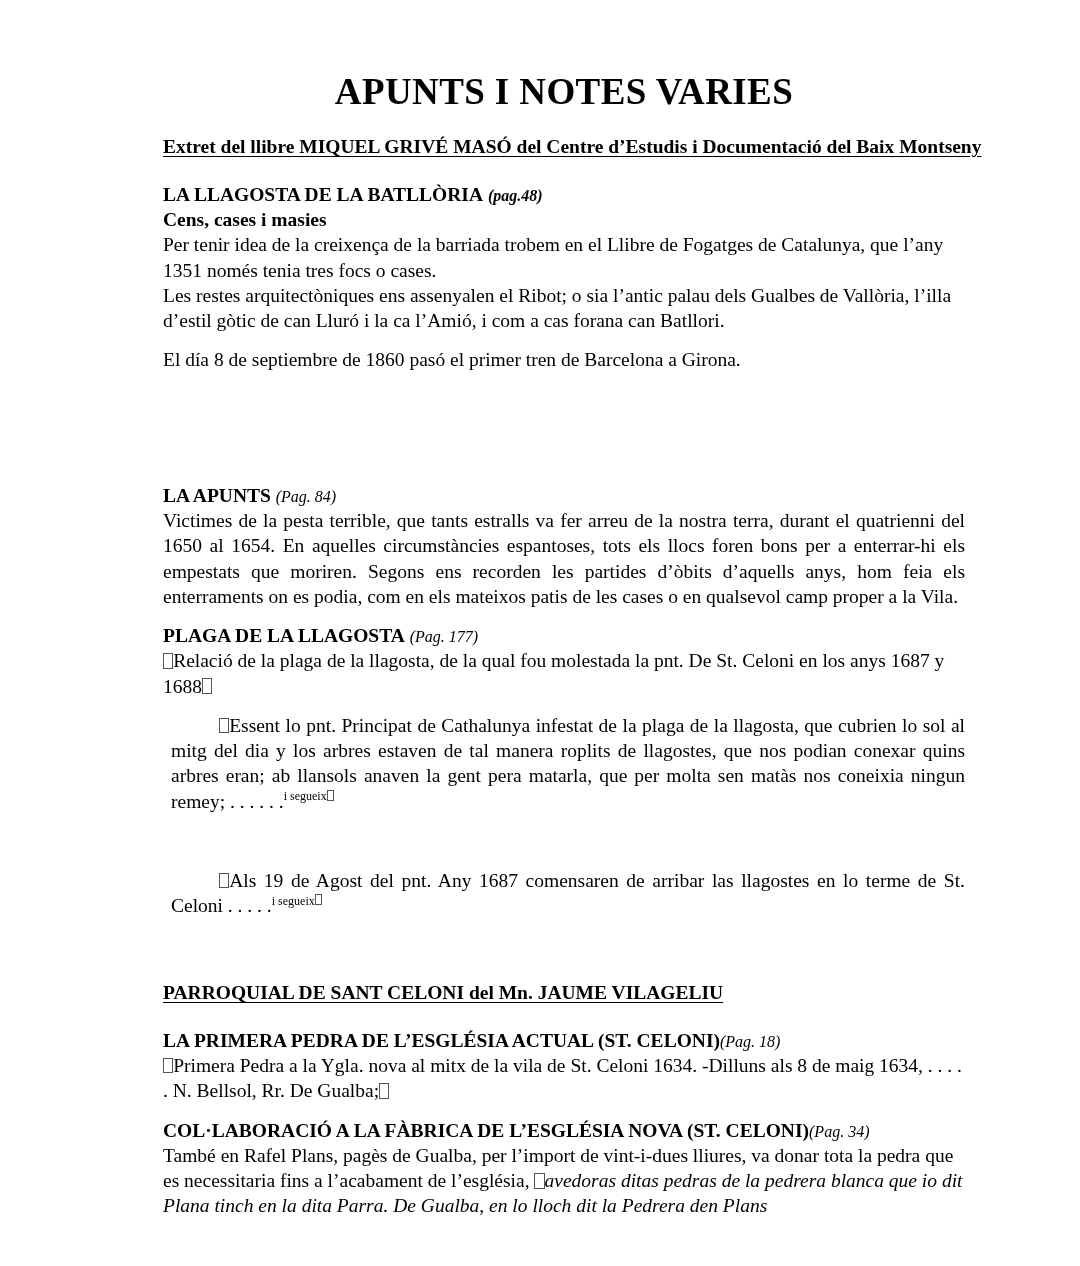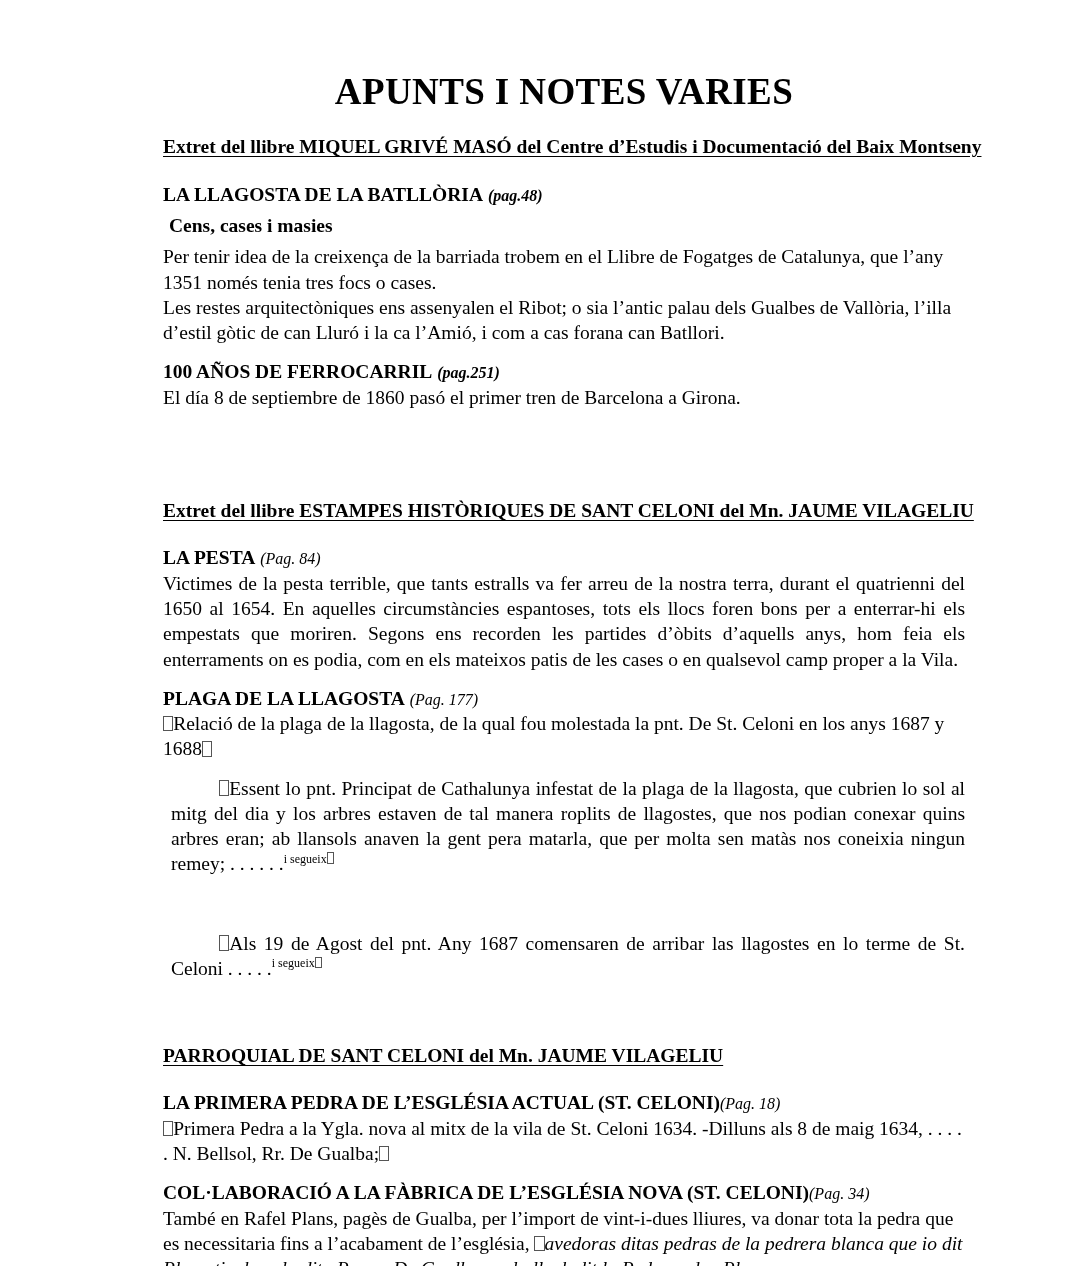--- a/index.html
+++ b/index.html
@@ -56,21 +56,21 @@
   .sec-head .pg-plain {
     font-weight: normal;
     font-style: italic;
     font-size: 16px;
   }
 
   .sub-head {
     font-size: 19.5px;
     font-weight: bold;
     line-height: 1.30;
-    margin: 6px;
+    margin: 0;
   }
 
   p.body-text {
     font-size: 19.5px;
     line-height: 1.295;
     margin: 0;
     text-align: left;
   }
   p.body-text.justify {
     text-align: justify;
@@ -129,35 +129,31 @@
   </p>
 
   <p class="sub-head">Cens, cases i masies</p>
 
   <p class="body-text">Per tenir idea de la creixença de la barriada trobem en el Llibre de Fogatges de Catalunya, que l’any 1351 només tenia tres focs o cases.</p>
 
   <p class="body-text">Les restes arquitectòniques ens assenyalen el Ribot; o sia l’antic palau dels Gualbes de Vallòria, l’illa d’estil gòtic de can Lluró i la ca l’Amió, i com a cas forana can Batllori.</p>
 
   <div class="sp-2"></div>
 
-  <p class="sec-head">
-    <span>100 AÑOS DE FERROCARRIL</span><span>&nbsp;</span><span class="pg">(pag.251)</span>
-  </p>
 
   <p class="body-text">El día 8 de septiembre de 1860 pasó el primer tren de Barcelona a Girona.</p>
 
   <div class="sp-big"></div>
   <div class="sp-blank"></div>
 
-  <p class="source-line">Extret del llibre ESTAMPES HISTÒRIQUES DE SANT CELONI  del Mn. JAUME VILAGELIU</p>
-
-  <div class="sp-1"></div>
-
-  <p class="sec-head">
-    <span>LA PESTA</span><span>&nbsp;</span><span class="pg-plain">(Pag. 84)</span>
+
+  <div class="sp-1"></div>
+
+  <p class="sec-head">
+    <span>LA APUNTS</span><span>&nbsp;</span><span class="pg-plain">(Pag. 84)</span>
   </p>
 
   <p class="body-text justify">Victimes de la pesta terrible, que tants estralls va fer arreu de la nostra terra, durant el quatrienni del 1650 al 1654. En aquelles circumstàncies espantoses, tots els llocs foren bons per a enterrar-hi els empestats que moriren. Segons ens recorden les partides d’òbits d’aquells anys, hom feia els enterraments on es podia, com en els mateixos patis de les cases o en qualsevol camp proper a la Vila.</p>
 
   <div class="sp-2"></div>
 
   <p class="sec-head">
     <span>PLAGA DE LA LLAGOSTA</span><span>&nbsp;</span><span class="pg-plain">(Pag. 177)</span>
   </p>
 

